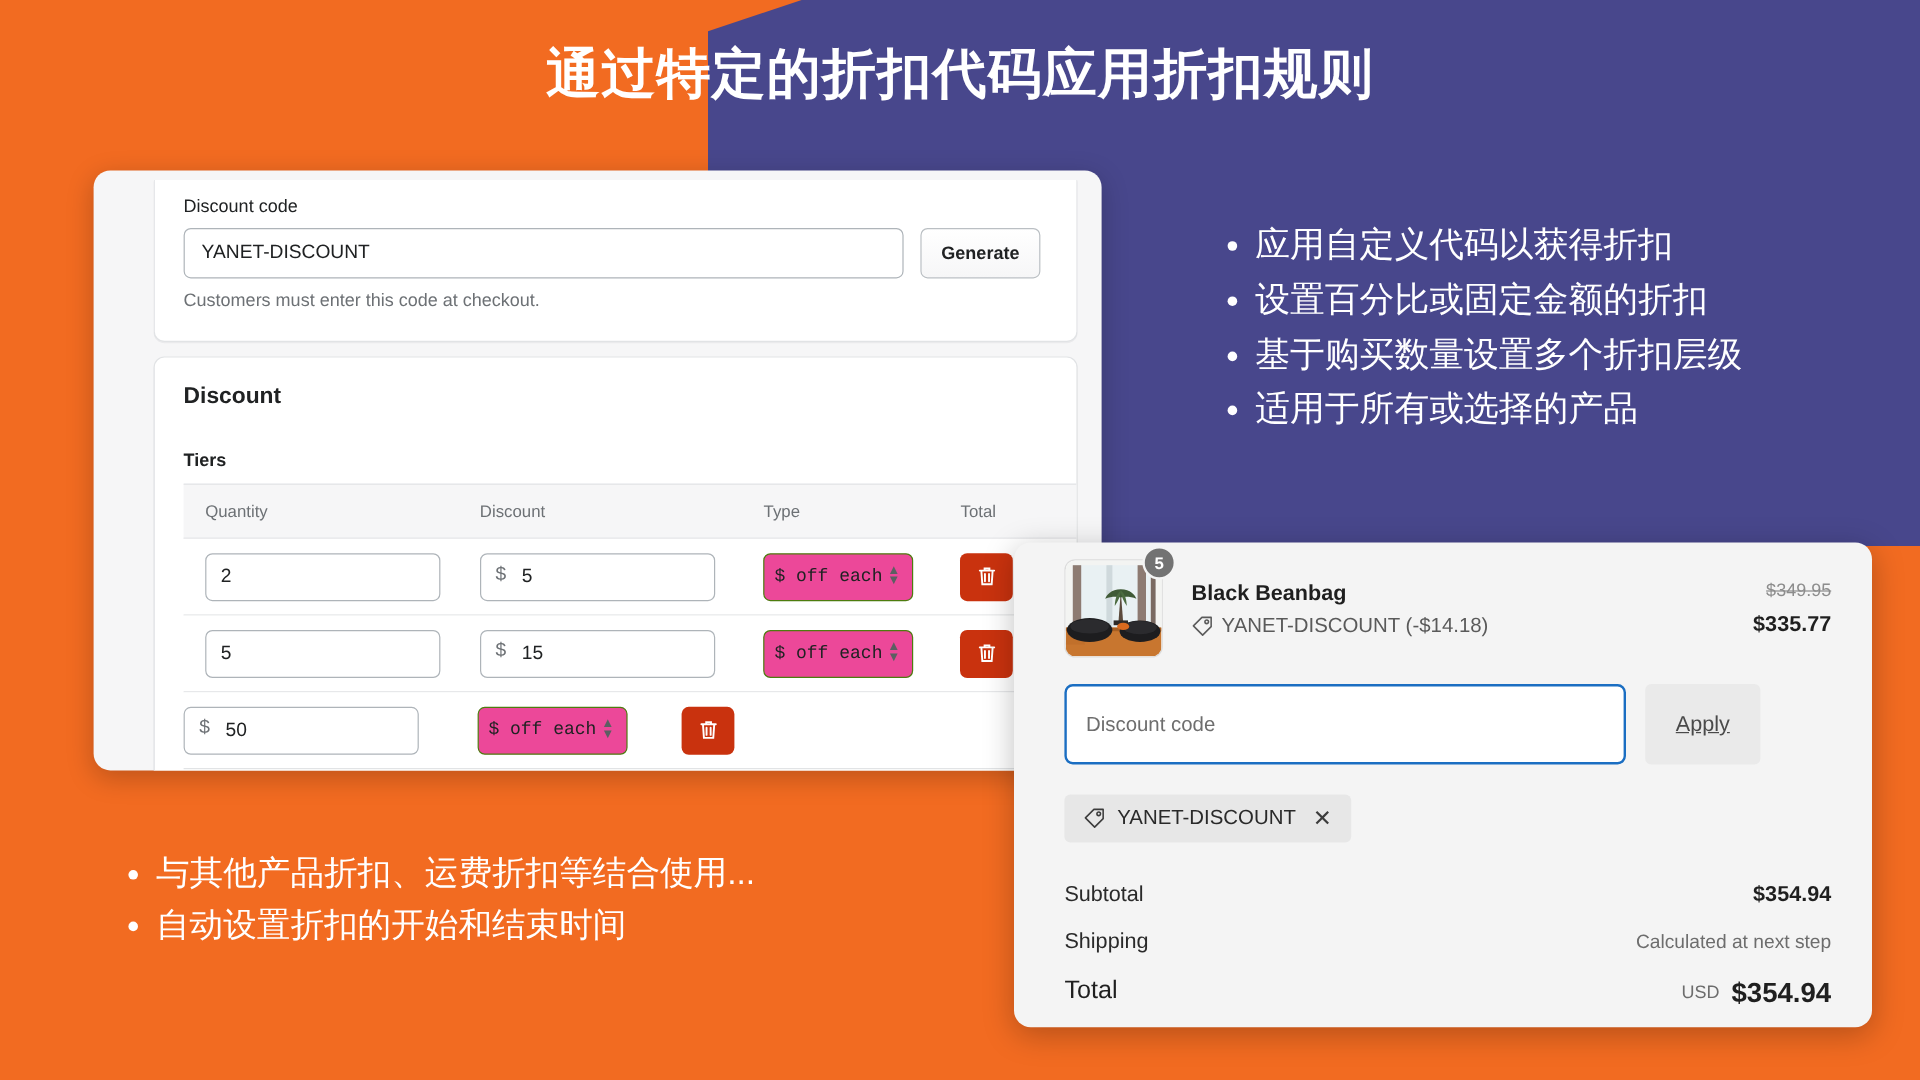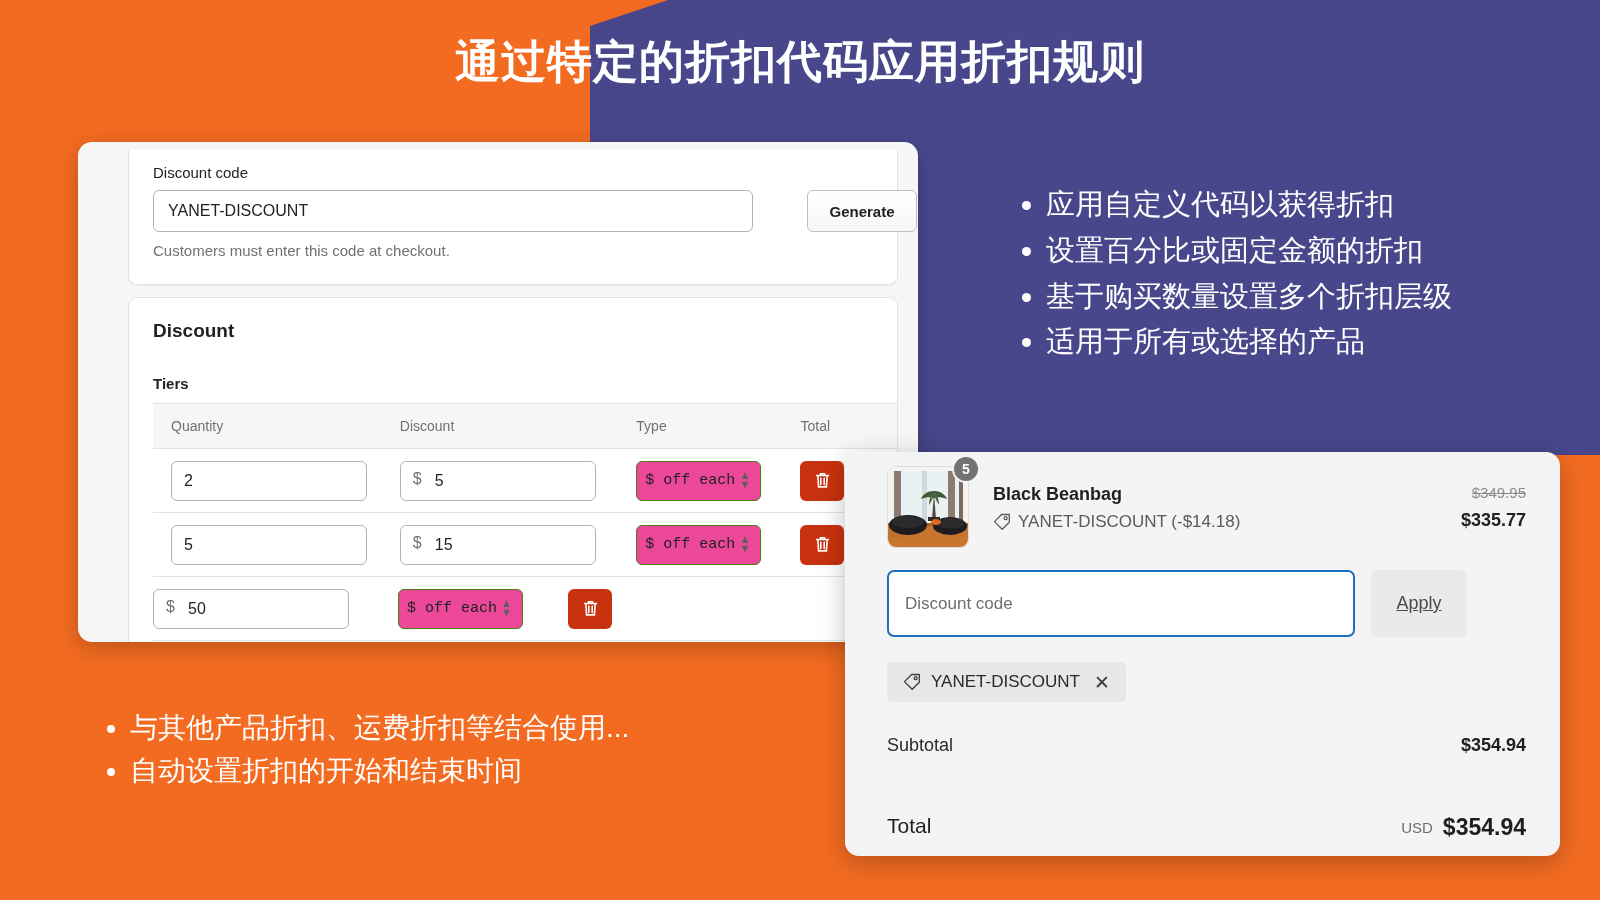--- a/index.html
+++ b/index.html
@@ -53,25 +53,25 @@
   }
   #dc-label{ position:absolute; left:24px; top:14px; }
   #dc-input{
     position:absolute; left:24px; top:40px; width:600px; height:42px;
     border:1px solid #aeb4b9; border-radius:6px;
     background:#fff; font-size:16px; color:#202223;
     padding:0 14px; font-family:"Liberation Sans", sans-serif;
     outline:none;
   }
   #dc-generate{
-    position:absolute; left:638px; top:40px; width:110px; height:42px;
+    position:absolute; left:638px; top:40px; width:100px; height:42px;
     border:1px solid #babfc3; border-radius:6px;
     background:linear-gradient(180deg,#fff,#f6f6f7);
     font-size:15px; font-weight:600; color:#202223;
-    cursor:pointer; font-family:"Liberation Sans", sans-serif;margin-left:40px;
+    cursor:pointer; font-family:"Liberation Sans", sans-serif;
   }
   #dc-help{
     position:absolute; left:24px; top:92px;
     font-size:15px; color:#6d7175;
   }
 
   #discount-panel{
     position:absolute; left:50px; top:155px; width:770px; height:360px;
   }
   #d-title{
@@ -399,20 +399,24 @@
     </svg>
     <span>YANET-DISCOUNT</span>
     <span id="chip-x">✕</span>
   </div>
 
   <div class="tot-row" id="row-subtotal">
     <span class="lbl">Subtotal</span>
     <span id="subtotal-val">$354.94</span>
   </div>
 
+  <div class="tot-row" id="row-shipping">
+    <span class="lbl">Shipping</span>
+    <span id="shipping-val">Calculated at next step</span>
+  </div>
 
   <div class="tot-row" id="row-total">
     <span class="lbl">Total</span>
     <span id="total-right">
       <span id="total-cur">USD</span>
       <span id="total-val">$354.94</span>
     </span>
   </div>
 </div>
 

